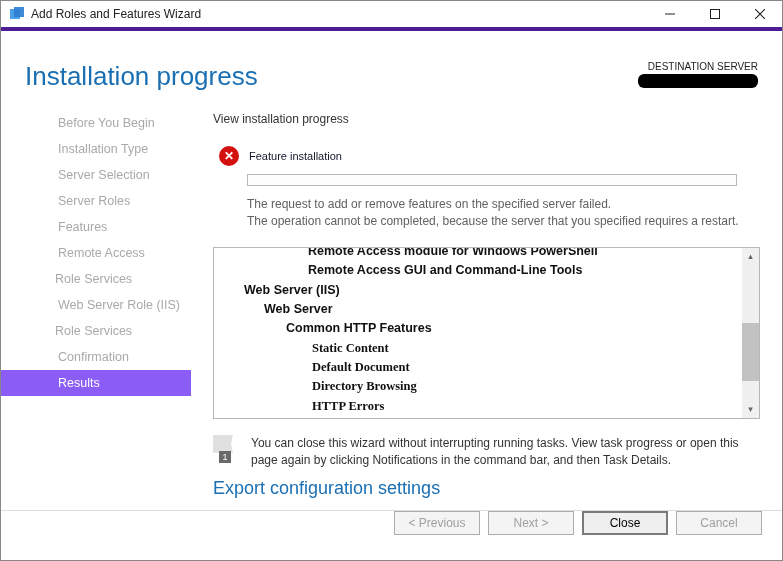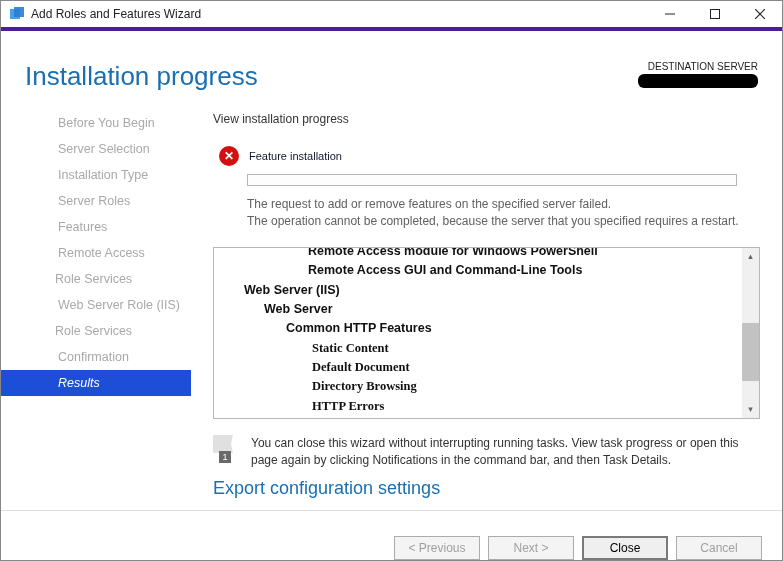--- a/index.html
+++ b/index.html
@@ -13,21 +13,21 @@
   .header { display: flex; align-items: flex-start; padding: 30px 24px 18px 24px; }
   .header h1 { font-size: 26px; font-weight: 300; color: #1a6fb3; flex: 1; }
   .dest { text-align: right; font-size: 10px; color: #222; }
   .dest .bar { width: 120px; height: 14px; background: #000; border-radius: 6px; margin-top: 2px; }
 
   .body { display: flex; height: 400px; }
 
   .nav { width: 190px; padding-left: 0; }
   .nav .item { font-size: 12.5px; padding: 6px 0 6px 57px; color: #a9a9a9; cursor: default; }
   .nav .item.sub { padding-left: 54px; }
-  .nav .item.sel { background: #1d4ed8; color: #fff; font-style: italic; }
+  .nav .item.sel { background: #8b5cf6; color: #fff; }
 
   .main { flex: 1; padding: 2px 22px 0 22px; position: relative; display: flex; flex-direction: column; }
   .viewlabel { font-size: 12px; color: #333; margin-bottom: 20px; }
 
   .statusrow { display: flex; align-items: center; gap: 10px; margin-bottom: 8px; padding-left: 6px; }
   .statusrow .txt { font-size: 11px; color: #0f172a; }
   .xicon { width: 20px; height: 20px; border-radius: 50%; background: #d40f0f; display: flex; align-items: center; justify-content: center; color: #fff; font-weight: bold; font-size: 12px; }
 
   .pbar { margin-left: 34px; width: 490px; height: 12px; border: 1px solid #b7b7b7; background: #fdfdfd; margin-bottom: 10px; }
 
@@ -47,21 +47,21 @@
   .scroll .thumb { position: absolute; left: 0; right: 0; top: 58px; height: 58px; background: #c2c2c2; }
 
   .hint { display: flex; gap: 10px; margin-top: 16px; }
   .hint .flag { width: 28px; height: 28px; position: relative; }
   .hint .flag .f { width: 20px; height: 18px; background: #e0e0e0; clip-path: polygon(0 0, 100% 0, 90% 50%, 100% 100%, 0 100%); }
   .hint .flag .n { position: absolute; bottom: 0; left: 6px; width: 12px; height: 12px; background: #6a6a6a; color: #fff; font-size: 9px; display: flex; align-items: center; justify-content: center; }
   .hint .htxt { font-size: 12px; color: #333; line-height: 1.4; flex: 1; }
 
   .export { font-size: 18px; color: #1a6fb3; margin-top: 10px; cursor: pointer; }
 
-  .footer { position: absolute; bottom: 0; left: 0; right: 0; height: 50px; border-top: 1px solid #ddd; display: flex; align-items: flex-end; justify-content: flex-end; gap: 8px; padding-right: 20px; background: #fff; }
+  .footer { position: absolute; bottom: 0; left: 0; right: 0; height: 50px; border-top: 1px solid #ddd; display: flex; align-items: flex-start; justify-content: flex-end; gap: 8px; padding-right: 20px; background: #fff; }
   .footer button { width: 86px; height: 24px; font-size: 12px; border: 1px solid #acacac; background: #efefef; cursor: pointer; }
   .footer button:disabled { color: #a0a0a0; background: #f4f4f4; cursor: default; }
   .footer button.primary { border: 1px solid #7a7a7a; box-shadow: 0 0 0 1px #7a7a7a inset; }
 </style>
 </head>
 <body>
 
 <div class="titlebar">
   <span class="ico">
     <svg width="16" height="16" viewBox="0 0 16 16">
@@ -92,22 +92,22 @@
   <h1>Installation progress</h1>
   <div class="dest">
     <div>DESTINATION SERVER</div>
     <div class="bar"></div>
   </div>
 </div>
 
 <div class="body">
   <div class="nav">
     <div class="item">Before You Begin</div>
+    <div class="item">Installation Type</div>
     <div class="item">Server Selection</div>
-    <div class="item">Installation Type</div>
     <div class="item">Server Roles</div>
     <div class="item">Features</div>
     <div class="item">Remote Access</div>
     <div class="item sub">Role Services</div>
     <div class="item">Web Server Role (IIS)</div>
     <div class="item sub">Role Services</div>
     <div class="item">Confirmation</div>
     <div class="item sel">Results</div>
   </div>
 

